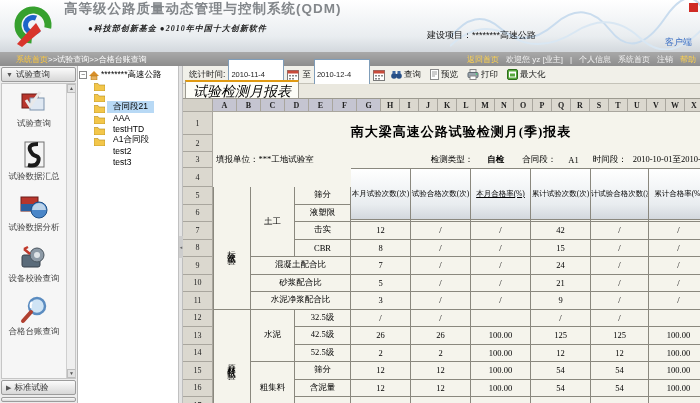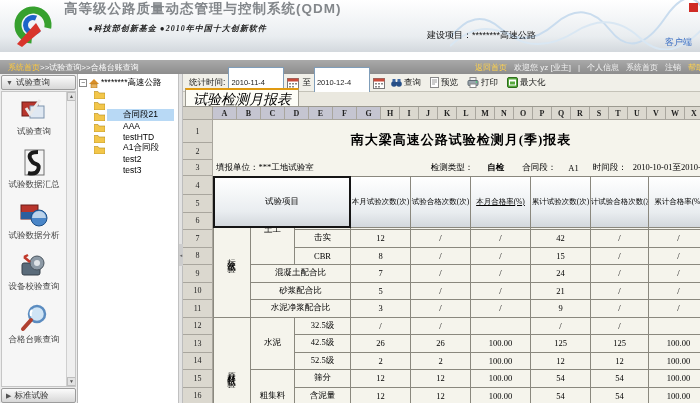--- a/index.html
+++ b/index.html
@@ -15,21 +15,21 @@
   .titleblock { position:absolute; left:64px; top:0; }
   .apptitle { font-size:13.5px; font-weight:bold; color:#83878b; letter-spacing:1px; }
   .subtitle { margin-top:5px; margin-left:24px; font-size:8px; font-style:italic; font-weight:bold;
     color:#222; font-family:"Liberation Serif","DejaVu Serif",serif; letter-spacing:1px; }
   .project { position:absolute; left:427px; top:29px; font-size:9px; color:#111; }
   .clientlink { position:absolute; left:665px; top:36px; font-size:9px; color:#3b6fc4; white-space:nowrap; }
   .redcorner { position:absolute; right:2px; top:3px; width:9px; height:9px; background:#cf2b25; }
 
   
   .topbar { height:14px; background:linear-gradient(#a9a9a9,#8d8d8d); display:flex;
-    align-items:center; font-size:8px; color:#f2f2f2; padding:0 8px; white-space:nowrap;margin-top:8px; }
+    align-items:center; font-size:8px; color:#f2f2f2; padding:0 16px; white-space:nowrap; }
   .crumb-home { color:#ffc93c; }
   .crumb-rest { color:#fdfdfd; }
   .userlinks { margin-left:auto; margin-right:-12px; display:flex; gap:7px; align-items:center; }
   .userlinks .hot { color:#ffd24d; }
 
   
   .main { display:flex; height:337px; }
 
   
   .sidebar { width:78px; background:#ececec; border-right:1px solid #b6b6b6;
@@ -48,21 +48,21 @@
     font-size:5px; line-height:7px; text-align:center; color:#555; }
   .accsliver { height:5px; margin:1px; border:1px solid #9c9c9c; border-radius:2px;
     background:linear-gradient(#fbfbfb,#d7d7d7); flex:none; }
 
   
   .treepanel { width:101px; background:#fff; border-right:1px solid #c0c0c0; padding:3px 1px; font-size:8.5px; }
   .troot { display:flex; align-items:center; gap:2px; white-space:nowrap; height:12px; }
   .expbox { width:8px; height:8px; border:1px solid #888; background:#fff; font-size:7px;
     line-height:6px; text-align:center; color:#444; flex:none; }
   .tnode { display:flex; align-items:center; gap:2px; padding-left:15px; height:11px; white-space:nowrap; cursor:pointer; }
-  .tnode .nl { padding:0 16px;margin-top:40px; }
+  .tnode .nl { padding:0 6px;margin-top:40px; }
   .tnode.sel .nl { background:#b8d9f5; }
 
   
   .split { width:4px; background:#e3e3e3; border-right:1px solid #bdbdbd; position:relative; }
   .split .grab { position:absolute; top:170px; left:0; width:4px; height:22px; background:#cdcdcd;
     font-size:5px; line-height:22px; color:#666; text-align:center; }
 
   
   .content { flex:1; min-width:0; display:flex; flex-direction:column; background:#f5f4ec; }
   .toolbar { height:18px; background:#f1f0e9; border-bottom:1px solid #c4c2b8;
@@ -369,21 +369,20 @@
               <span>***工地试验室</span>
               <span class="info-right">
                 <span>检测类型：</span>
                 <span style="margin-left: 14px; font-weight: bold;">自检</span>
                 <span style="margin-left: 18px;">合同段：</span>
                 <span style="margin-left: 12px;">A1</span>
                 <span style="margin-left: 14px;">时间段：</span>
                 <span style="margin-left: 6px;">2010-10-01至2010-1</span>
               </span>
             </div>
-            <div class="tc hdr sel" style="grid-area: 4 / 2 / auto / span 3;">试验项目</div>
             <div class="tc hdr" style="grid-area: 4 / 5;">本月试验次数(次)</div>
             <div class="tc hdr" style="grid-area: 4 / 6;">试验合格次数(次)</div>
             <div class="tc hdr" style="grid-area: 4 / 7; text-decoration: underline;">本月合格率(%)</div>
             <div class="tc hdr" style="grid-area: 4 / 8;">累计试验次数(次)</div>
             <div class="tc hdr" style="grid-area: 4 / 9;">累计试验合格次数(次)</div>
             <div class="tc hdr" style="grid-area: 4 / 10;">累计合格率(%)</div>
             <div class="tc vtext bl" style="grid-area: 5 / 2 / span 7;">标准试验</div>
             <div class="tc" style="grid-area: 5 / 3 / span 4;">土工</div>
             <div class="tc" style="grid-area: 5 / 4;">筛分</div>
             <div class="tc val" style="grid-area: 5 / 5;">20</div>

